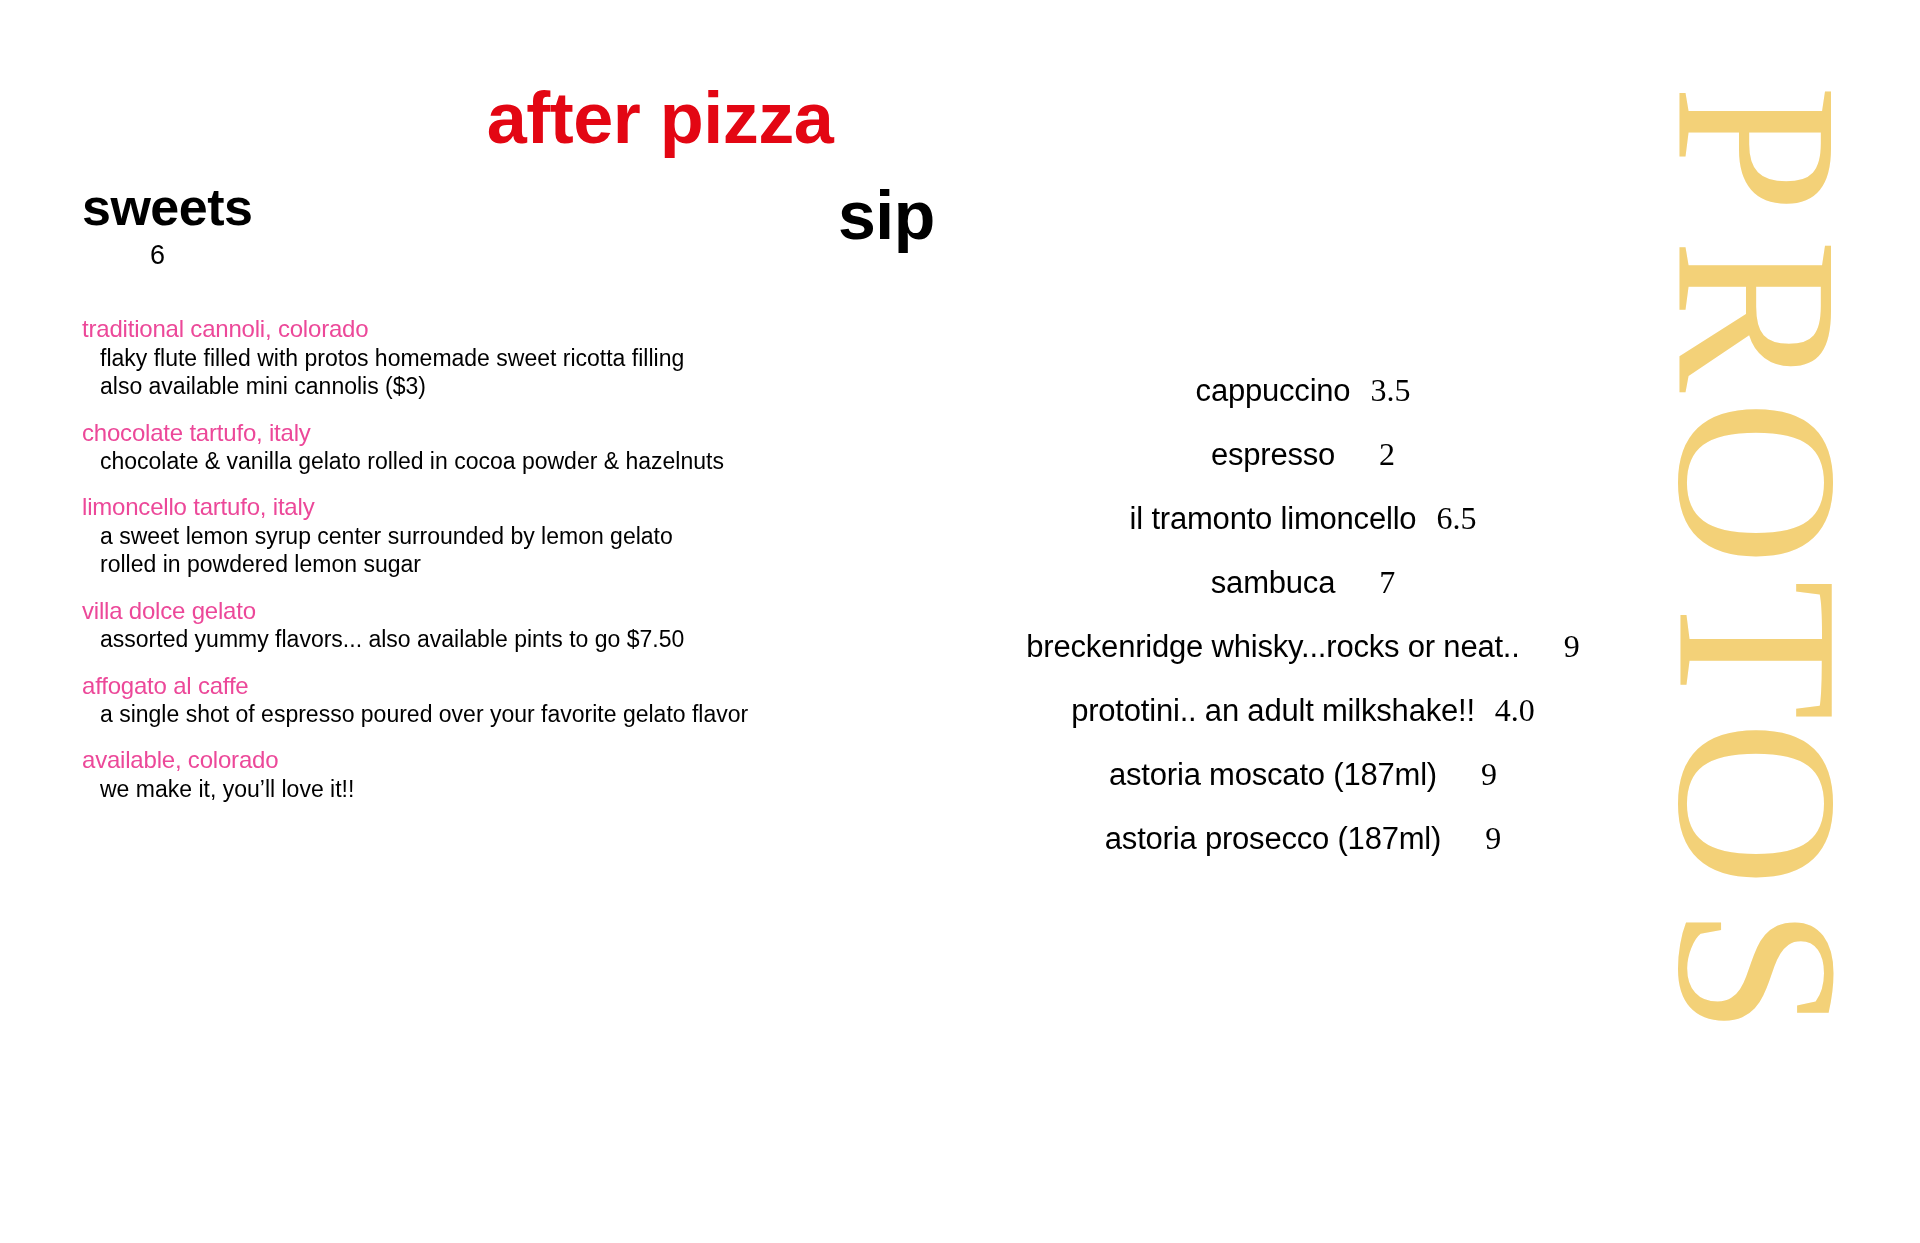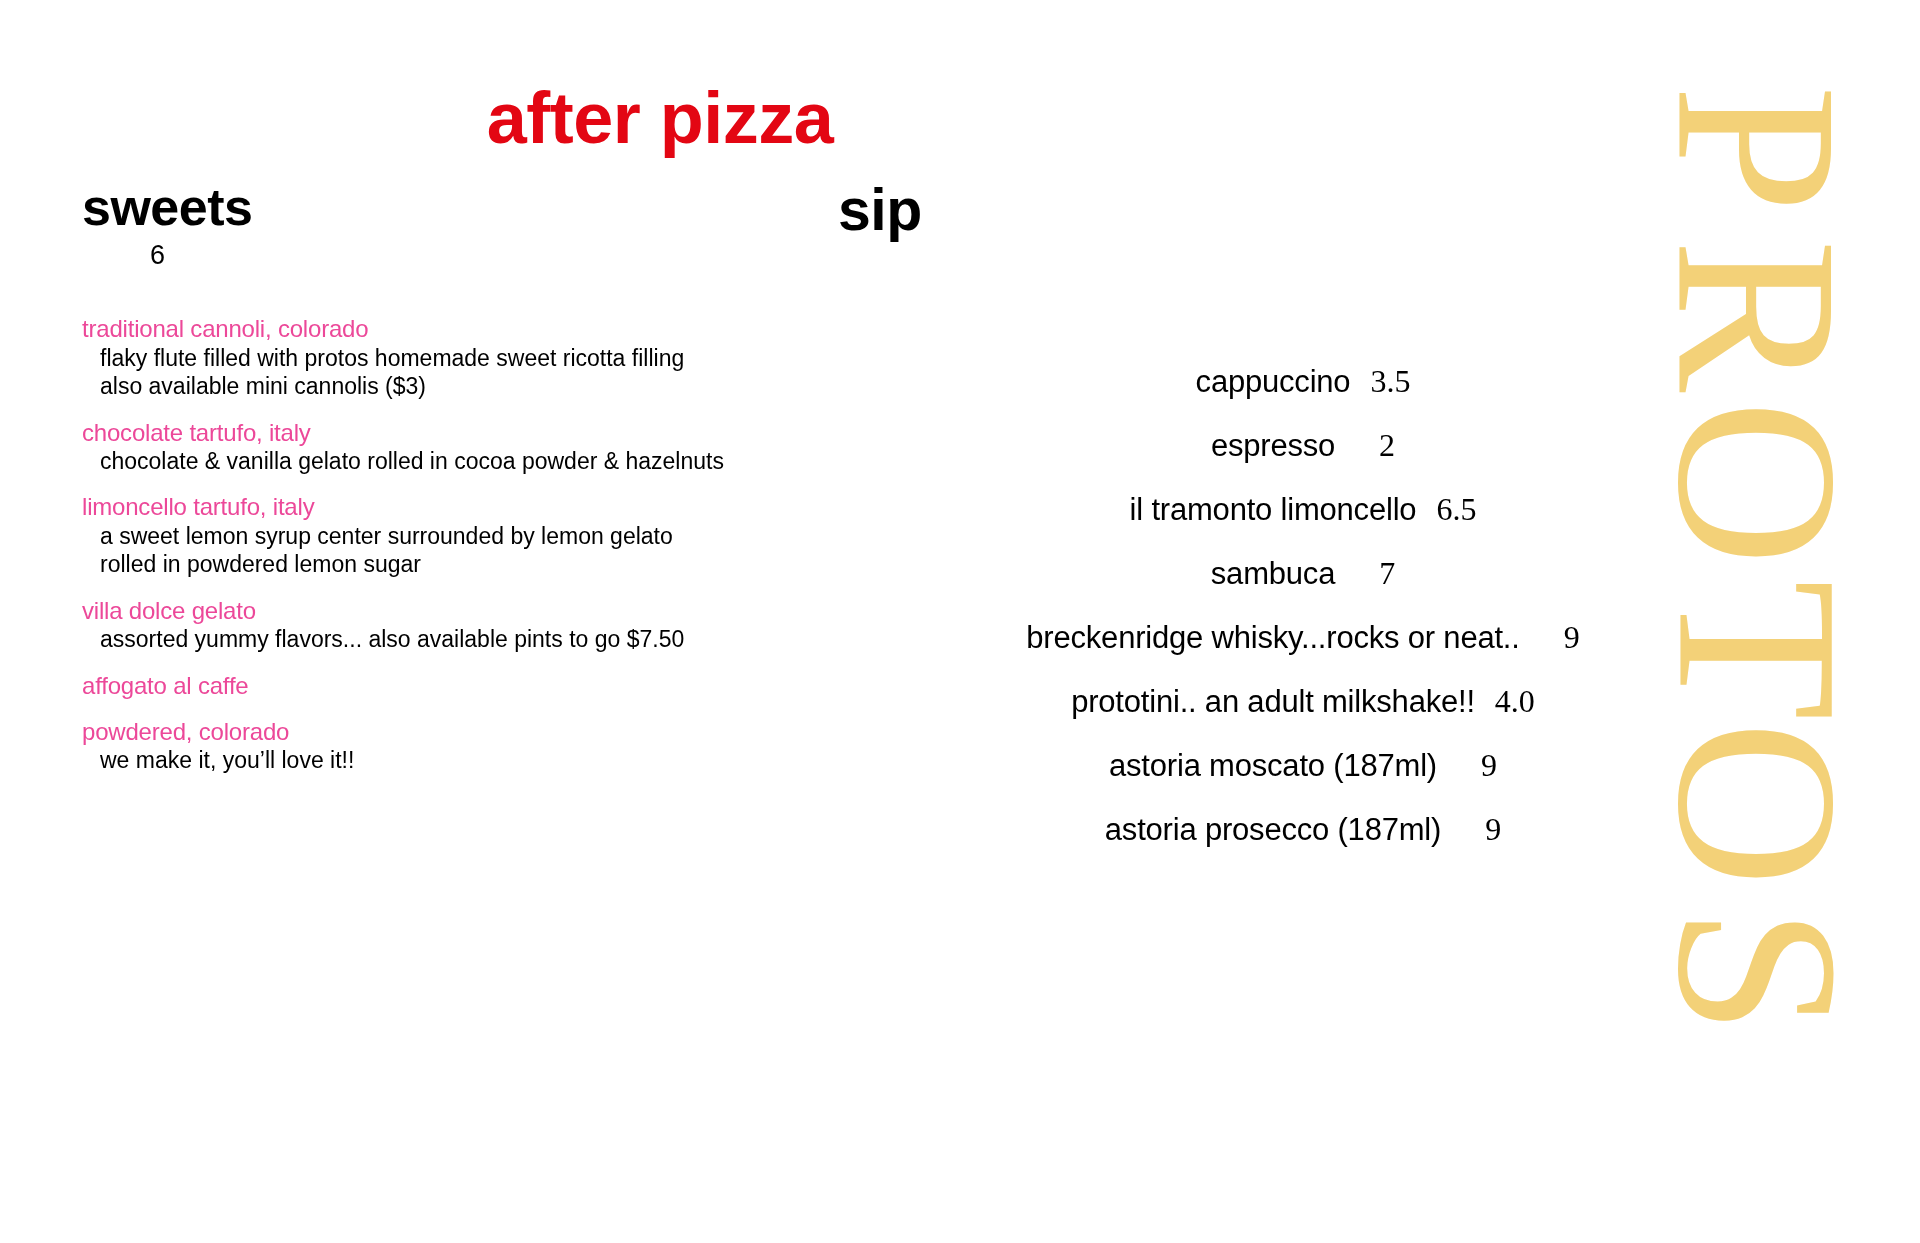--- a/index.html
+++ b/index.html
@@ -111,21 +111,21 @@
 
   
   .col-sip {
     position: absolute;
     top: 180px;
     left: 838px;
     width: 930px;
   }
   .sip-heading {
     font-weight: bold;
-    font-size: 59px;
+    font-size: 68px;
     line-height: 1.05;
     color: #000;
     letter-spacing: -0.5px;
   }
   .sip-list { margin-top: 120px; }
   .sip-row {
     position: relative;
     display: flex;
     align-items: baseline;
     justify-content: center;
@@ -187,24 +187,25 @@
           <div class="sweet-desc">rolled in powdered lemon sugar</div>
         </div>
 
         <div class="sweet-item">
           <div class="sweet-name">villa dolce gelato</div>
           <div class="sweet-desc">assorted yummy flavors... also available pints to go $7.50</div>
         </div>
 
         <div class="sweet-item">
           <div class="sweet-name">affogato al caffe</div>
-        </div>
-
-        <div class="sweet-item">
-          <div class="sweet-name">powdered, colorado</div>
+          <div class="sweet-desc">a single shot of espresso poured over your favorite gelato flavor</div>
+        </div>
+
+        <div class="sweet-item">
+          <div class="sweet-name">available, colorado</div>
           <div class="sweet-desc">we make it, you’ll love it!!</div>
         </div>
 
 
       </div>
     </div>
 
     <div class="col-sip">
       <div class="sip-heading">sip</div>
       <div class="sip-list">

